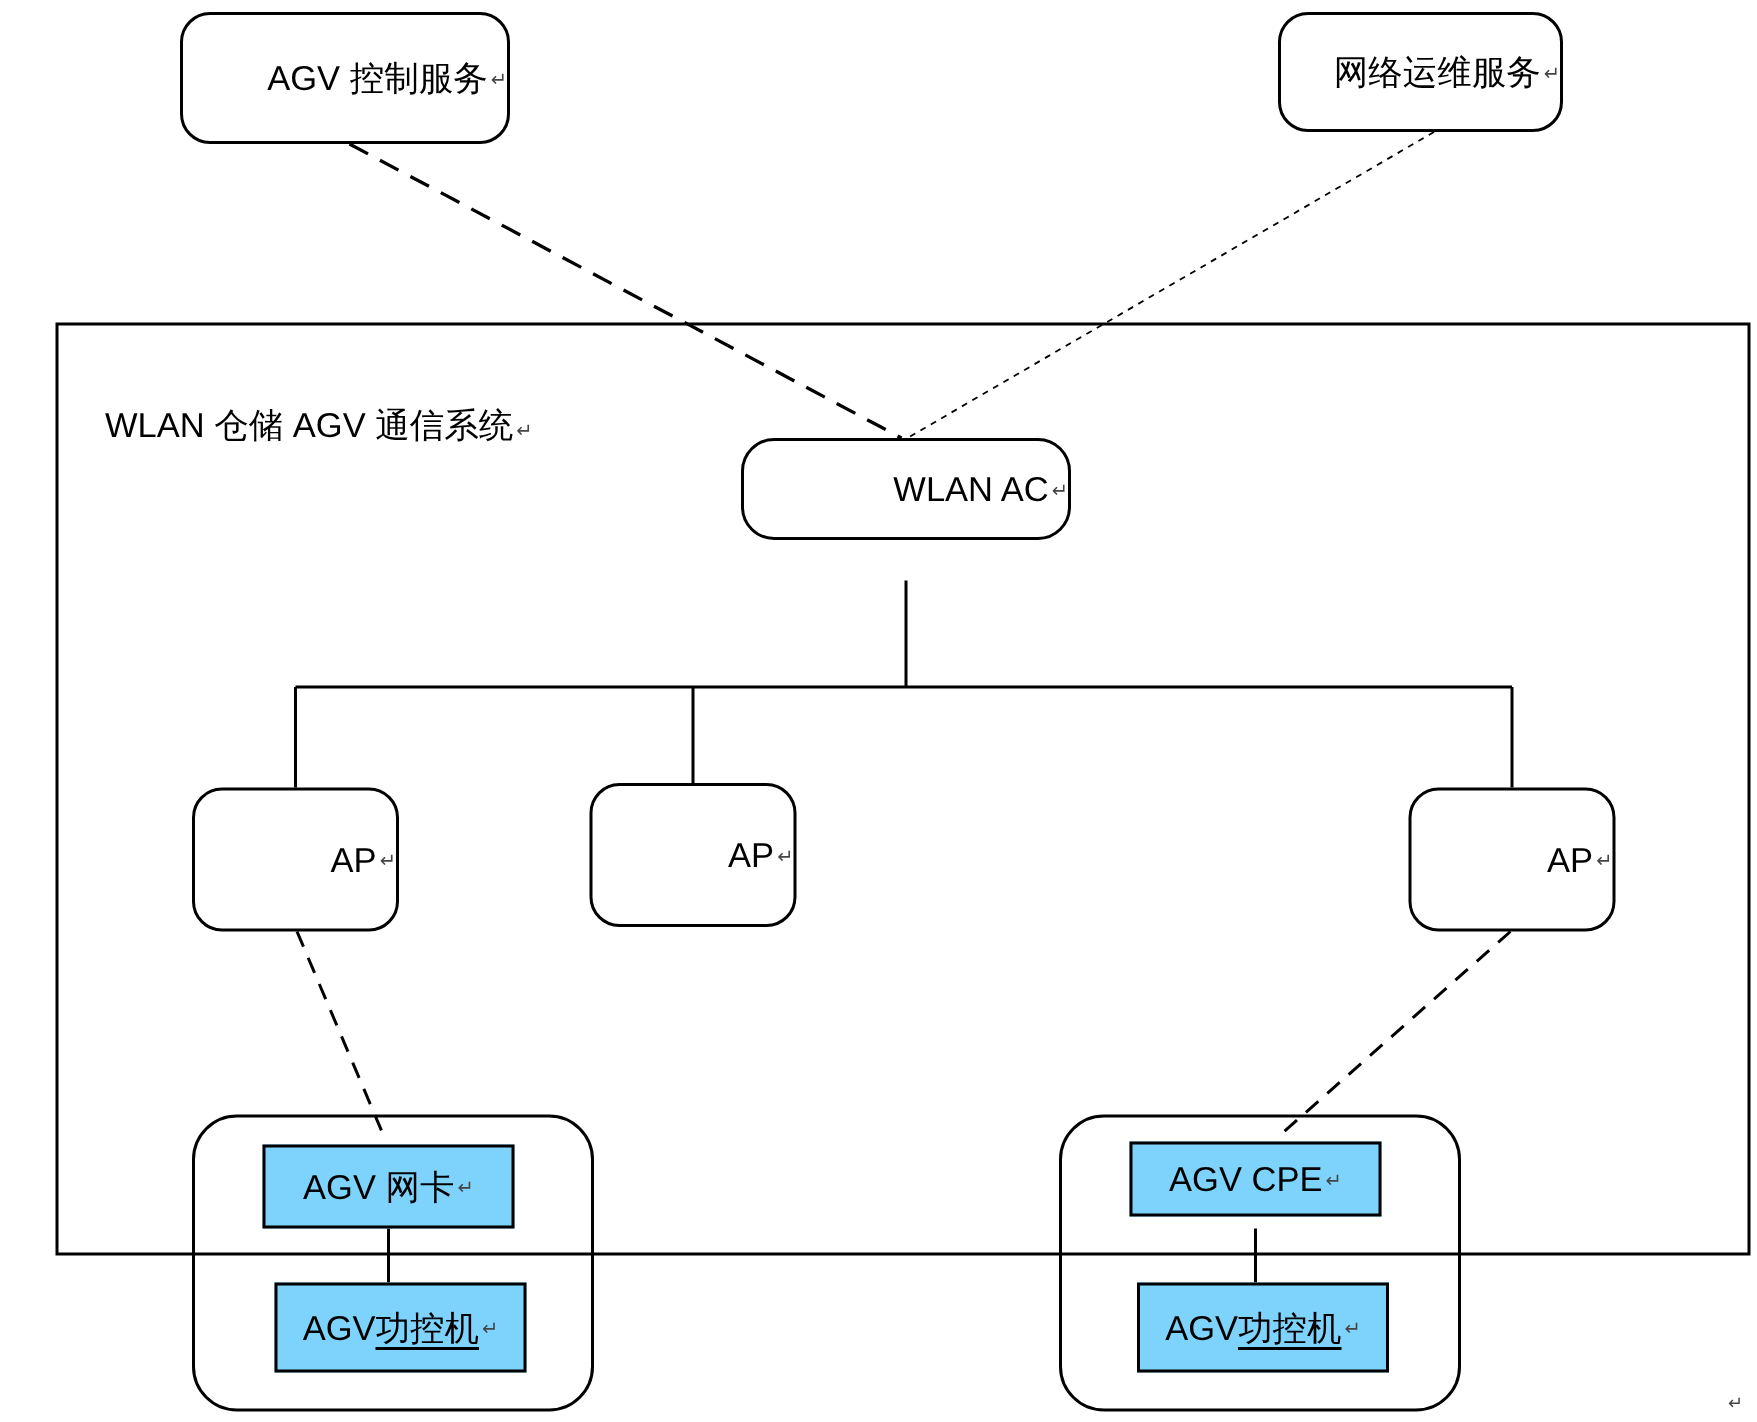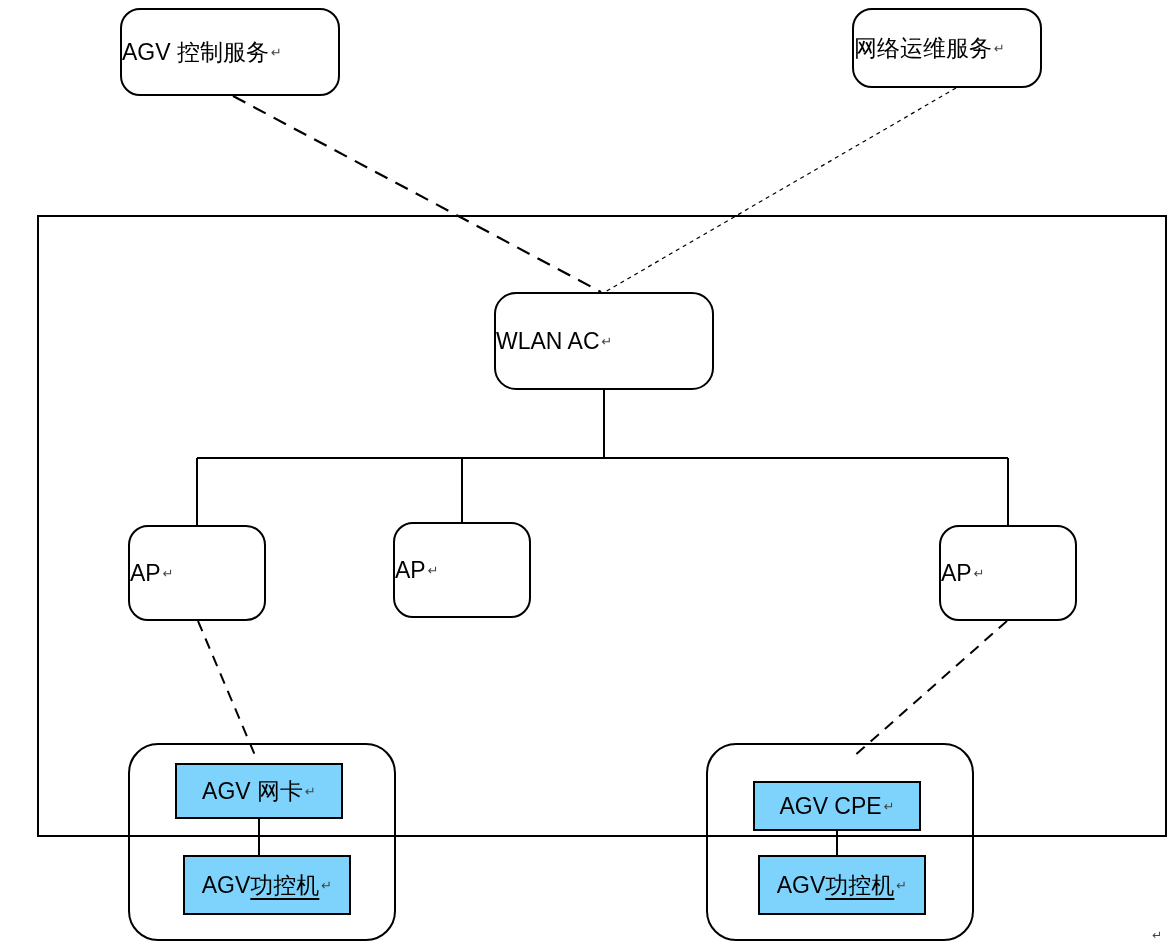--- a/index.html
+++ b/index.html
@@ -38,21 +38,21 @@
     z-index: 3;
     white-space: nowrap;
   }
   .node {
     position: absolute;
     border: 2px solid #000;
     background: #ffffff;
     border-radius: 20px;
     display: flex;
     align-items: center;
-    justify-content: flex-start;
+    justify-content: flex-end;
     font-size: 23px;
     color: #000;
     z-index: 3;
     white-space: nowrap;
     box-sizing: border-box;
   }
   .group {
     position: absolute;
     border: 2px solid #000;
     background: transparent;
@@ -97,20 +97,23 @@
     color: #444;
     z-index: 3;
   }
 </style>
 </head>
 <body>
 
 <div class="stage">
 
   <div class="system-frame"></div>
+  <div class="system-title">
+    <span>WLAN 仓储 AGV 通信系统</span><span class="pmark">↵</span>
+  </div>
 
   <svg class="lines" viewBox="0 0 1171 948" xmlns="http://www.w3.org/2000/svg">
 
     <line x1="233" y1="96" x2="601" y2="292" stroke="#000" stroke-width="2.2" stroke-dasharray="14 9"></line>
 
     <line x1="956" y1="88" x2="605" y2="292" stroke="#000" stroke-width="1.2" stroke-dasharray="4 4"></line>
 
     <line x1="604" y1="387" x2="604" y2="458" stroke="#000" stroke-width="2"></line>
 
     <line x1="197" y1="458" x2="1008" y2="458" stroke="#000" stroke-width="2"></line>
@@ -130,21 +133,21 @@
 
   <div class="node" style="left:120px; top:8px; width:220px; height:88px;">
     <span>AGV 控制服务</span>
       <span class="pmark">↵</span>
   </div>
   <div class="node" style="left:852px; top:8px; width:190px; height:80px;">
     <span>网络运维服务</span>
       <span class="pmark">↵</span>
   </div>
 
-  <div class="node" style="left:494px; top:292px; width:220px; height:98px; border-radius:22px;">
+  <div class="node" style="left:494px; top:292px; width:220px; height:68px; border-radius:22px;">
     <span>WLAN AC</span>
       <span class="pmark">↵</span>
   </div>
 
   <div class="node" style="left:128px; top:525px; width:138px; height:96px;">
     <span>AP</span>
       <span class="pmark">↵</span>
   </div>
   <div class="node" style="left:393px; top:522px; width:138px; height:96px;">
     <span>AP</span>
@@ -160,21 +163,21 @@
     <span>AGV  网卡</span>
       <span class="pmark">↵</span>
   </div>
   <div class="inner-rect" style="left:183px; top:855px; width:168px; height:60px;">
     <span>AGV </span>
       <span class="squiggle">功控机</span>
       <span class="pmark">↵</span>
   </div>
 
   <div class="group" style="left:706px; top:743px; width:268px; height:198px;"></div>
-  <div class="inner-rect" style="left:753px; top:761px; width:168px; height:50px;margin-top:20px;">
+  <div class="inner-rect" style="left:753px; top:761px; width:168px; height:50px;">
     <span>AGV CPE</span>
       <span class="pmark">↵</span>
   </div>
   <div class="inner-rect" style="left:758px; top:855px; width:168px; height:60px;">
     <span>AGV </span>
       <span class="squiggle">功控机</span>
       <span class="pmark">↵</span>
   </div>
 
   <span class="stray-mark">↵</span>

